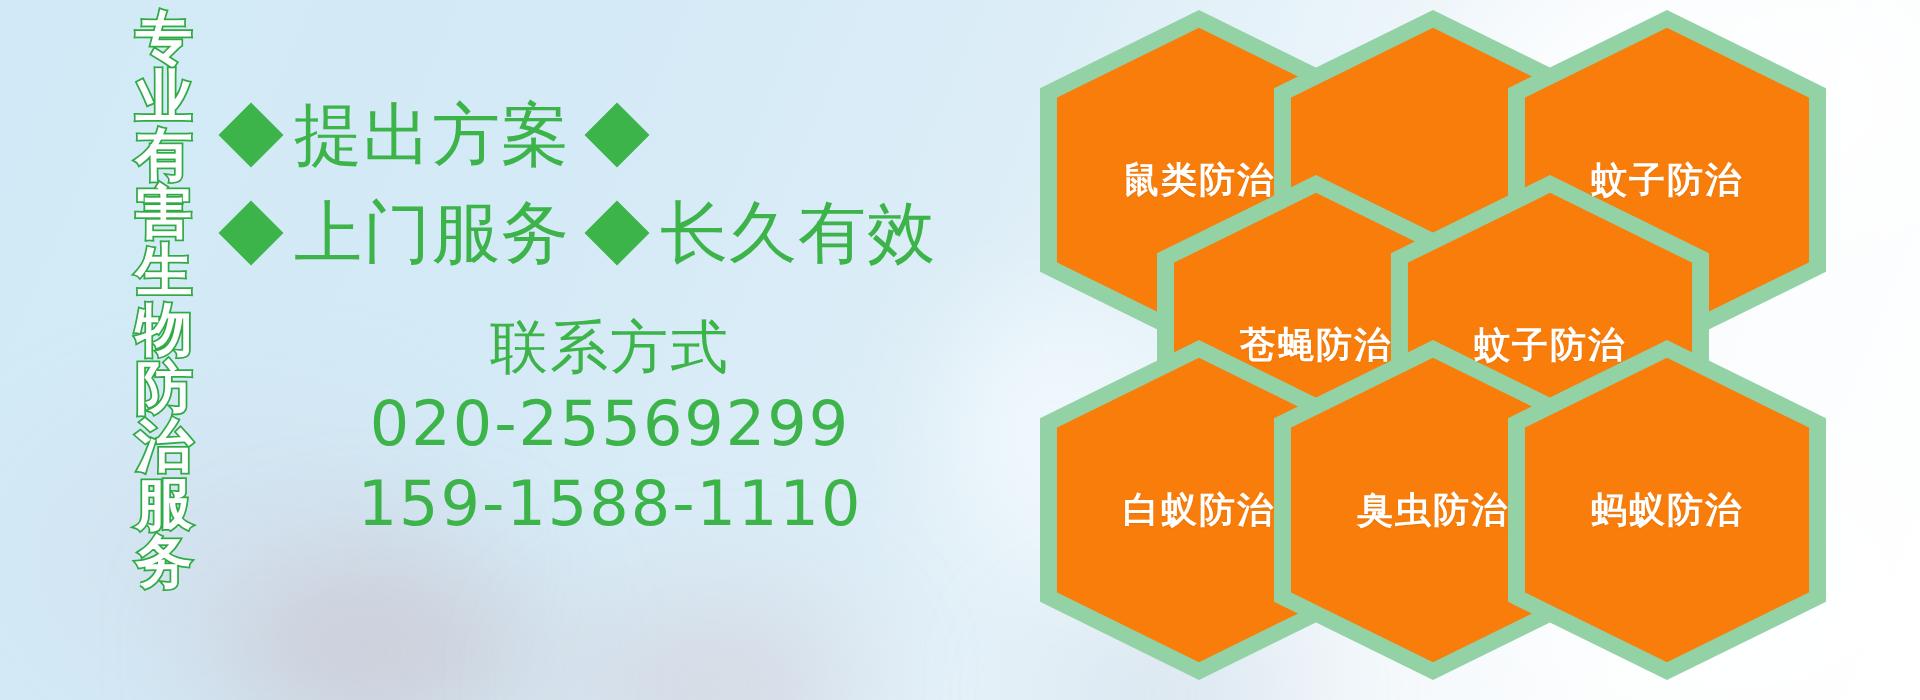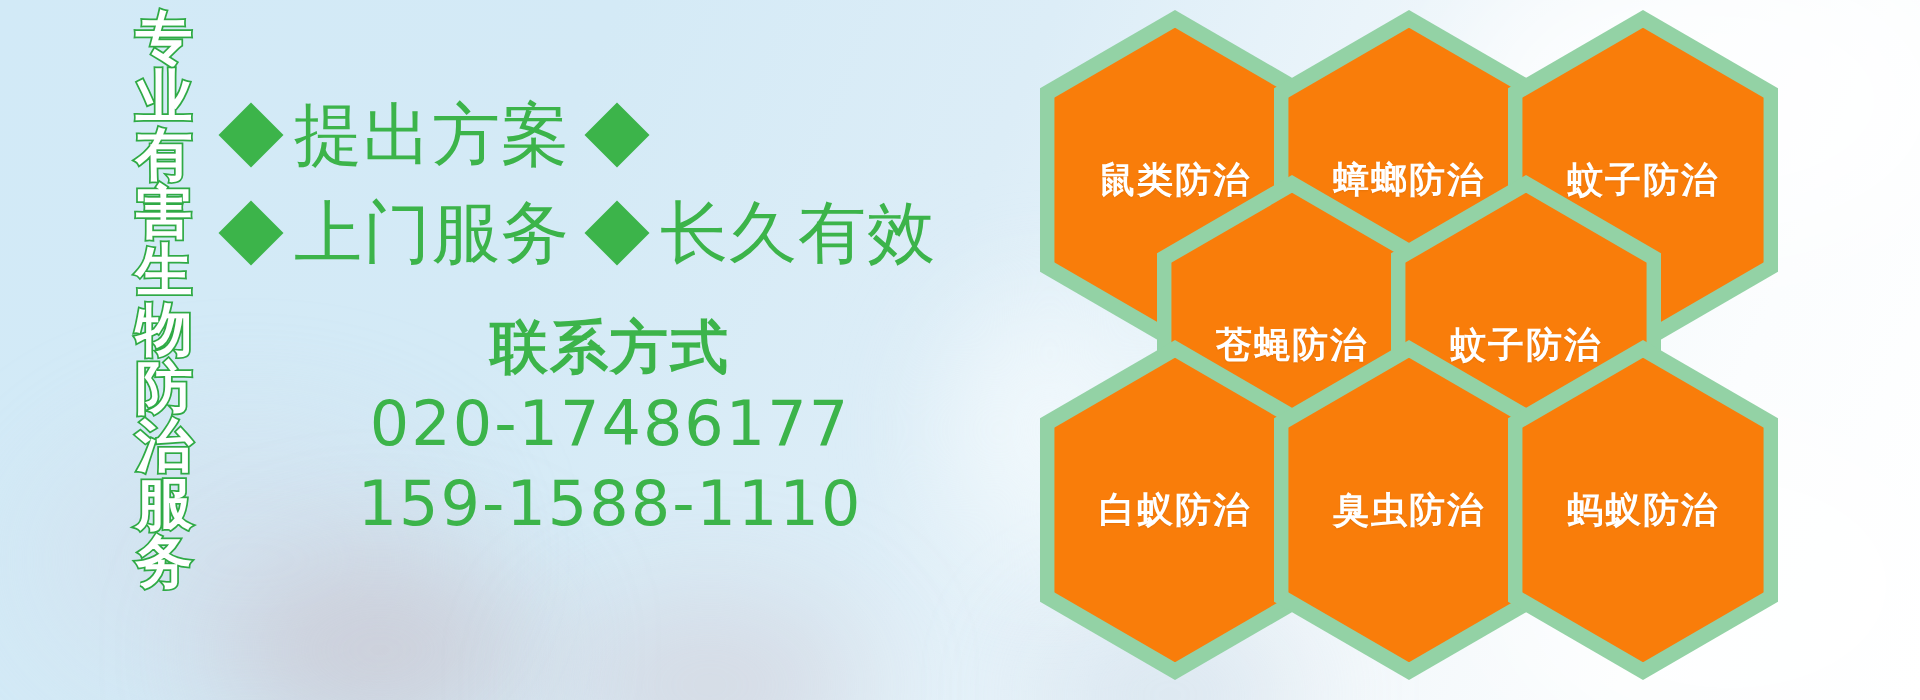--- a/index.html
+++ b/index.html
@@ -98,21 +98,21 @@
   #contact {
     position: absolute;
     left: 300px;
     top: 310px;
     width: 620px;
     text-align: center;
     z-index: 4;
   }
   #contact-heading {
     font-size: 58px;
-    font-weight: 700;
+    font-weight: 400;
     color: #3cb44a;
     line-height: 1.28;
     letter-spacing: 2px;
   }
   .contact-phone {
     font-size: 62px;
     font-weight: 400;
     color: #3cb44a;
     line-height: 1.28;
     letter-spacing: 2px;
@@ -125,20 +125,21 @@
     left: 1040px;
     top: 0px;
     width: 800px;
     height: 700px;
     z-index: 3;
   }
   .hex {
     position: absolute;
     width: 270px;
     height: 340px;
+    padding-left: 48px;
   }
   .hex .outer, .hex .inner {
     position: absolute;
     left: 0; top: 0;
     width: 100%; height: 100%;
     clip-path: polygon(50% 0%, 100% 23%, 100% 77%, 50% 100%, 0% 77%, 0% 23%);
   }
   .hex .outer {
     background: #93d2a5;
   }
@@ -200,35 +201,34 @@
       <span class="dia"></span>
       <span class="slogan-text">上门服务</span>
       <span class="dia"></span>
       <span class="slogan-text">长久有效</span>
     </div>
 
   </div>
 
   <div id="contact">
     <div id="contact-heading">联系方式</div>
-    <div class="contact-phone">020-17486177</div>
+    <div class="contact-phone">020-25569299</div>
     <div class="contact-phone">159-1588-1110</div>
   </div>
 
   <div id="hex-grid">
 
     <div class="hex" style="left:0px;   top:10px;">
       <div class="outer"></div>
       <div class="inner"></div>
       <div class="hex-label">鼠类防治</div>
     </div>
     <div class="hex" style="left:234px; top:10px;">
       <div class="outer"></div>
       <div class="inner"></div>
-      <div class="hex-label">蟑螂防治</div>
     </div>
     <div class="hex" style="left:468px; top:10px;">
       <div class="outer"></div>
       <div class="inner"></div>
       <div class="hex-label">蚊子防治</div>
     </div>
 
     <div class="hex" style="left:117px; top:175px;">
       <div class="outer"></div>
       <div class="inner"></div>

